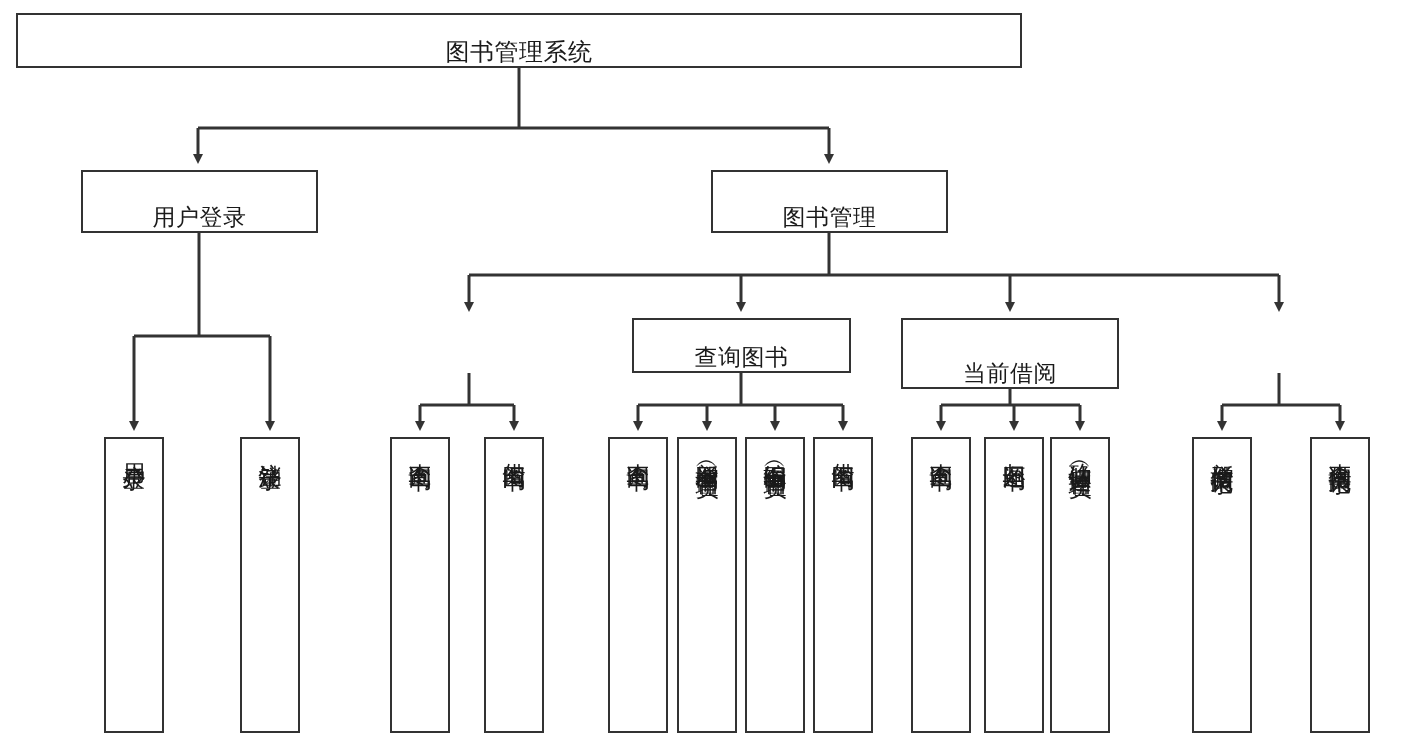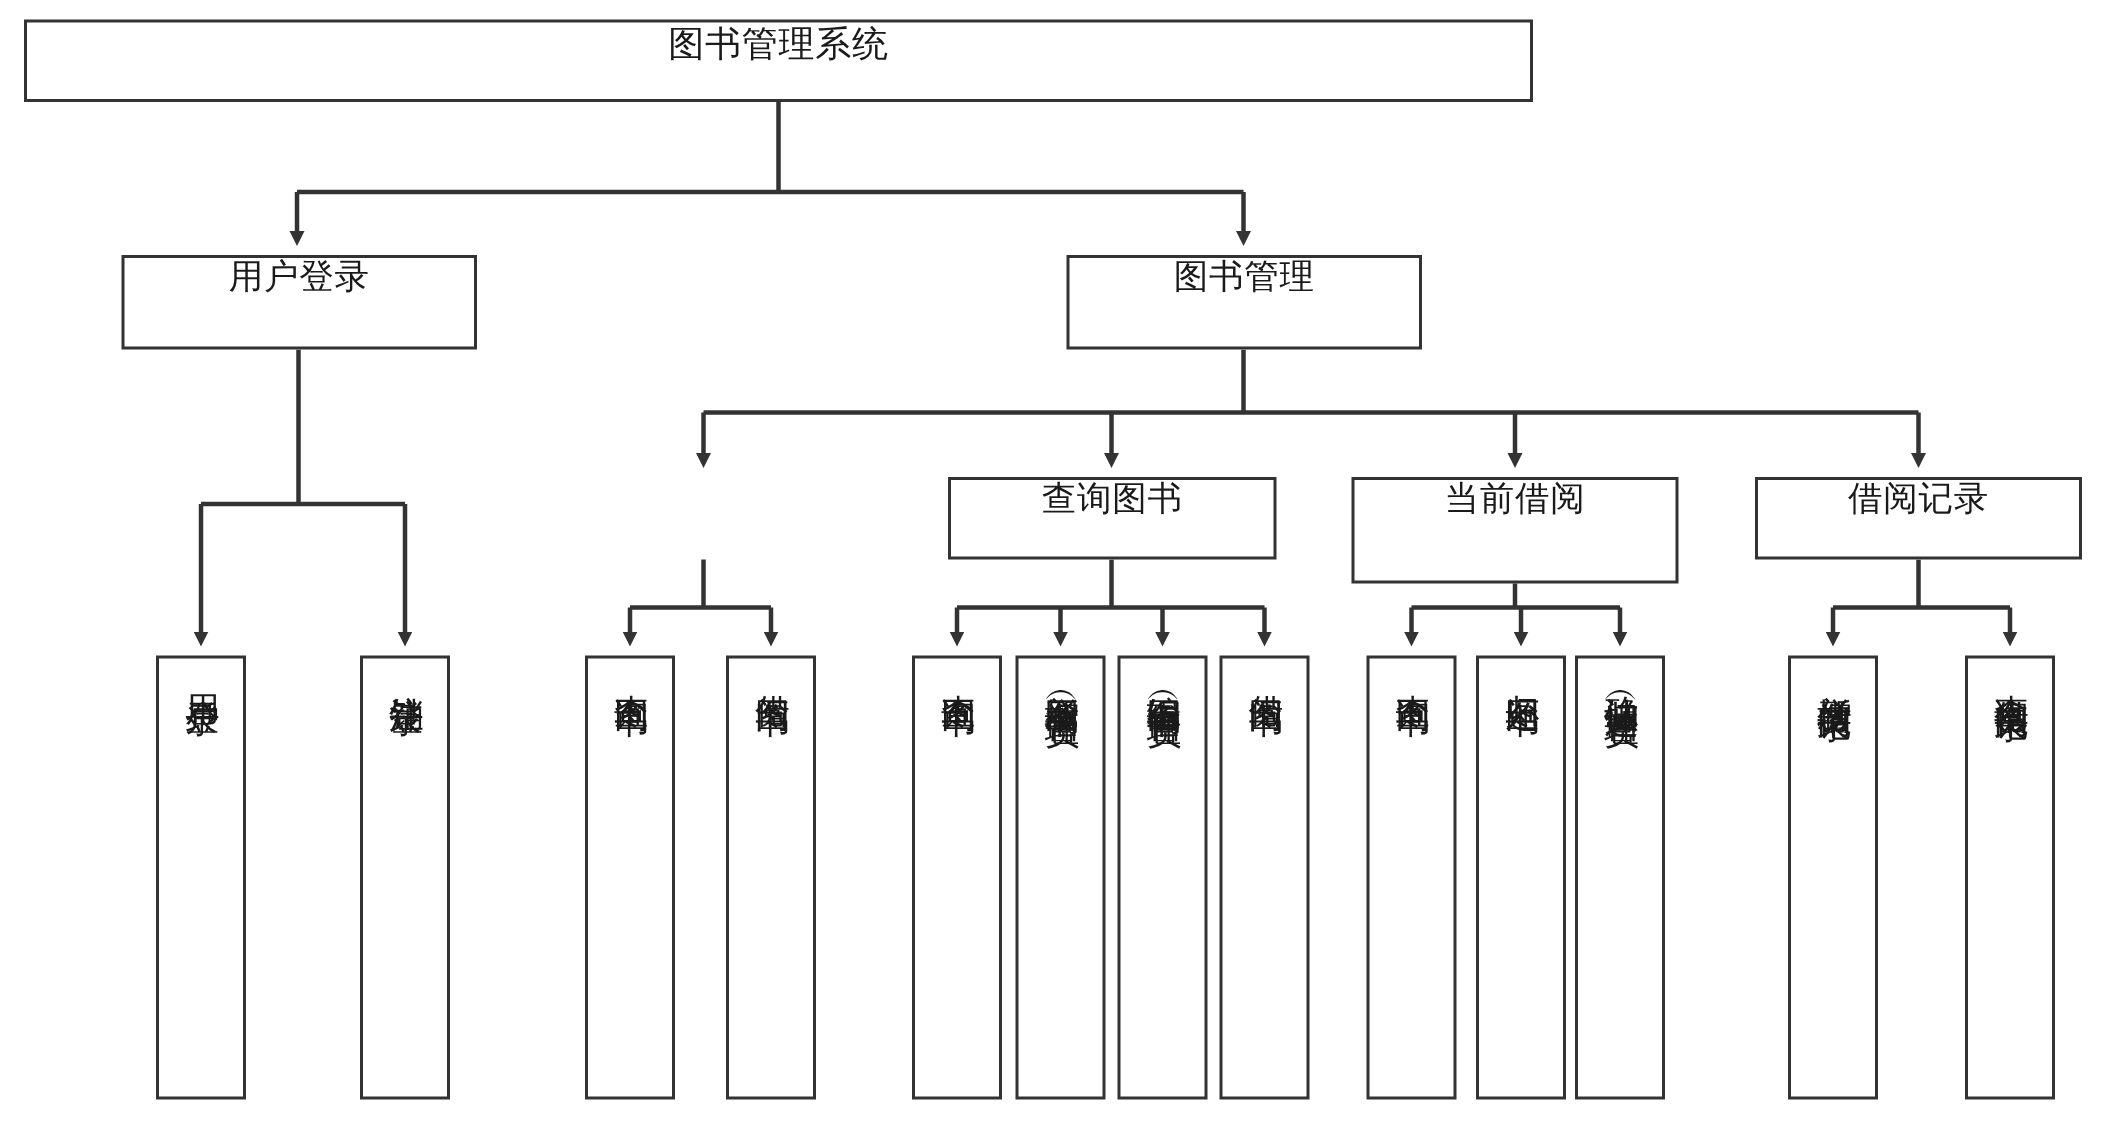--- a/index.html
+++ b/index.html
@@ -25,21 +25,21 @@
     width: 1405px;
     height: 747px;
     pointer-events: none;
   }
   .node {
     position: absolute;
     box-sizing: border-box;
     background: #ffffff;
     border: 2px solid #333333;
     display: flex;
-    align-items: flex-start;
+    align-items: flex-end;
     justify-content: center;
     color: #1a1a1a;
   }
   .node .label {
     display: block;
     text-align: center;
     line-height: 1.18;
     letter-spacing: 0.5px;
   }
   .node.horizontal .label {
@@ -132,23 +132,20 @@
   <div class="node horizontal" style="left: 711px; top: 170px; width: 237px; height: 63px; border-color: rgb(51, 51, 51); background: rgb(255, 255, 255); color: rgb(26, 26, 26);">
     <span class="label">图书管理</span>
   </div>
 
   <div class="node horizontal" style="left: 632px; top: 318px; width: 219px; height: 55px; border-color: rgb(51, 51, 51); background: rgb(255, 255, 255); color: rgb(26, 26, 26);">
     <span class="label">查询图书</span>
   </div>
   <div class="node horizontal" style="left: 901px; top: 318px; width: 218px; height: 71px; border-color: rgb(51, 51, 51); background: rgb(255, 255, 255); color: rgb(26, 26, 26);">
     <span class="label">当前借阅</span>
   </div>
-  <div class="node horizontal" style="left: 1170px; top: 318px; width: 218px; height: 55px; border-color: rgb(51, 51, 51); background: rgb(255, 255, 255); color: rgb(26, 26, 26);">
-    <span class="label">借阅记录</span>
-  </div>
 
   <div class="node vertical" style="left: 104px; top: 437px; width: 60px; height: 296px; border-color: rgb(51, 51, 51); background: rgb(255, 255, 255); color: rgb(26, 26, 26);">
     <span class="label">用户登录</span>
   </div>
   <div class="node vertical" style="left: 240px; top: 437px; width: 60px; height: 296px; border-color: rgb(51, 51, 51); background: rgb(255, 255, 255); color: rgb(26, 26, 26);">
     <span class="label">注销登录</span>
   </div>
   <div class="node vertical" style="left: 390px; top: 437px; width: 60px; height: 296px; border-color: rgb(51, 51, 51); background: rgb(255, 255, 255); color: rgb(26, 26, 26);">
     <span class="label">查询图书</span>
   </div>

